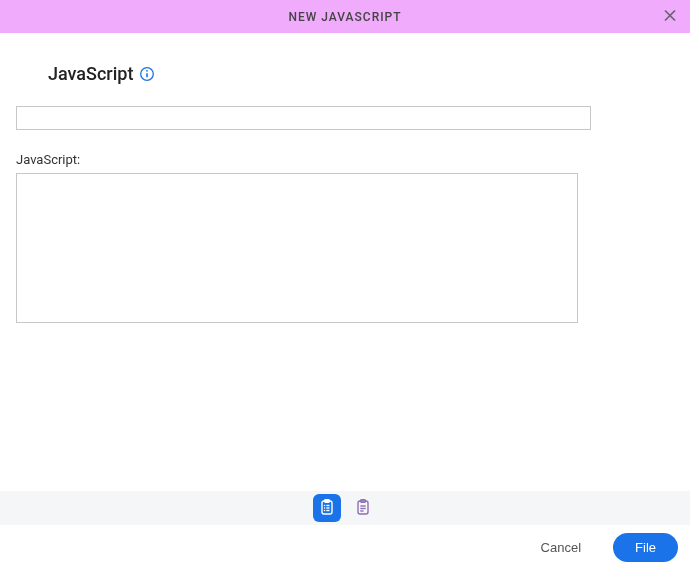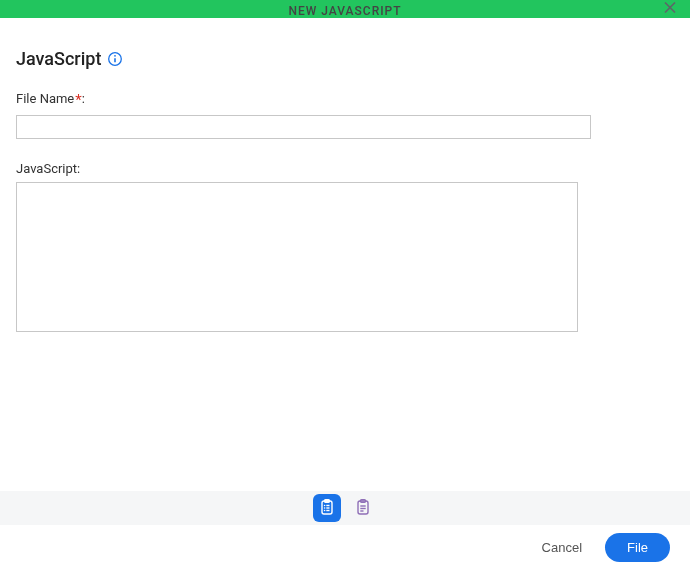--- a/index.html
+++ b/index.html
@@ -8,24 +8,24 @@
       box-sizing: border-box;
     }
     body {
       font-family: -apple-system, BlinkMacSystemFont, "Segoe UI", Roboto, Arial, sans-serif;
       width: 690px;
       height: 569px;
       background: #fff;
       position: relative;
     }
     .header {
-      height: 18px;
-      background: #22c55e;
-      display: flex;
-      align-items: flex-end;
+      height: 33px;
+      background: #f0abfc;
+      display: flex;
+      align-items: center;
       justify-content: center;
       position: relative;
     }
     .header-title {
       font-size: 12px;
       font-weight: 500;
       letter-spacing: 1px;
       color: #444;
     }
     .close-btn {
@@ -44,20 +44,21 @@
     }
     .content {
       padding: 16px;
     }
     .section-title-row {
       display: flex;
       align-items: center;
       gap: 6px;
       margin-top: 14px;
       margin-bottom: 22px;
+      margin-left: 32px;
     }
     .section-title {
       font-size: 18px;
       font-weight: 500;
       color: #222;
     }
     .info-icon {
       color: #1a73e8;
       display: inline-flex;
     }
@@ -125,22 +126,22 @@
     }
     .footer {
       position: absolute;
       bottom: 0;
       left: 0;
       right: 0;
       height: 44px;
       display: flex;
       align-items: center;
       justify-content: flex-end;
-      gap: 19px;
-      padding-right: 20px;
+      gap: 28px;
+      padding-right: 12px;
     }
     .btn-cancel {
       background: none;
       border: none;
       font-size: 13px;
       color: #555;
       cursor: pointer;
       padding: 6px 4px;
     }
     .btn-next {
@@ -174,23 +175,20 @@
     <span class="section-title">JavaScript</span>
     <span class="info-icon">
       <svg width="16" height="16" viewBox="0 0 16 16" fill="none" stroke="currentColor" stroke-width="1.3">
         <circle cx="8" cy="8" r="6.3"></circle>
         <line x1="8" y1="7.2" x2="8" y2="11.2" stroke-width="1.6"></line>
         <circle cx="8" cy="4.8" r="0.9" fill="currentColor" stroke="none"></circle>
       </svg>
     </span>
   </div>
 
-  <label class="field-label">
-    <span>File Name</span><span class="required">*</span>:
-  </label>
   <input type="text" class="text-input" value="" style="">
 
   <label class="field-label">JavaScript:</label>
   <textarea class="textarea-input" style=""></textarea>
 </div>
 
 <div class="toolbar-strip">
   <button class="tool-btn active">
     <span>
       <svg width="18" height="18" viewBox="0 0 18 18" fill="none" stroke="currentColor" stroke-width="1.4">

